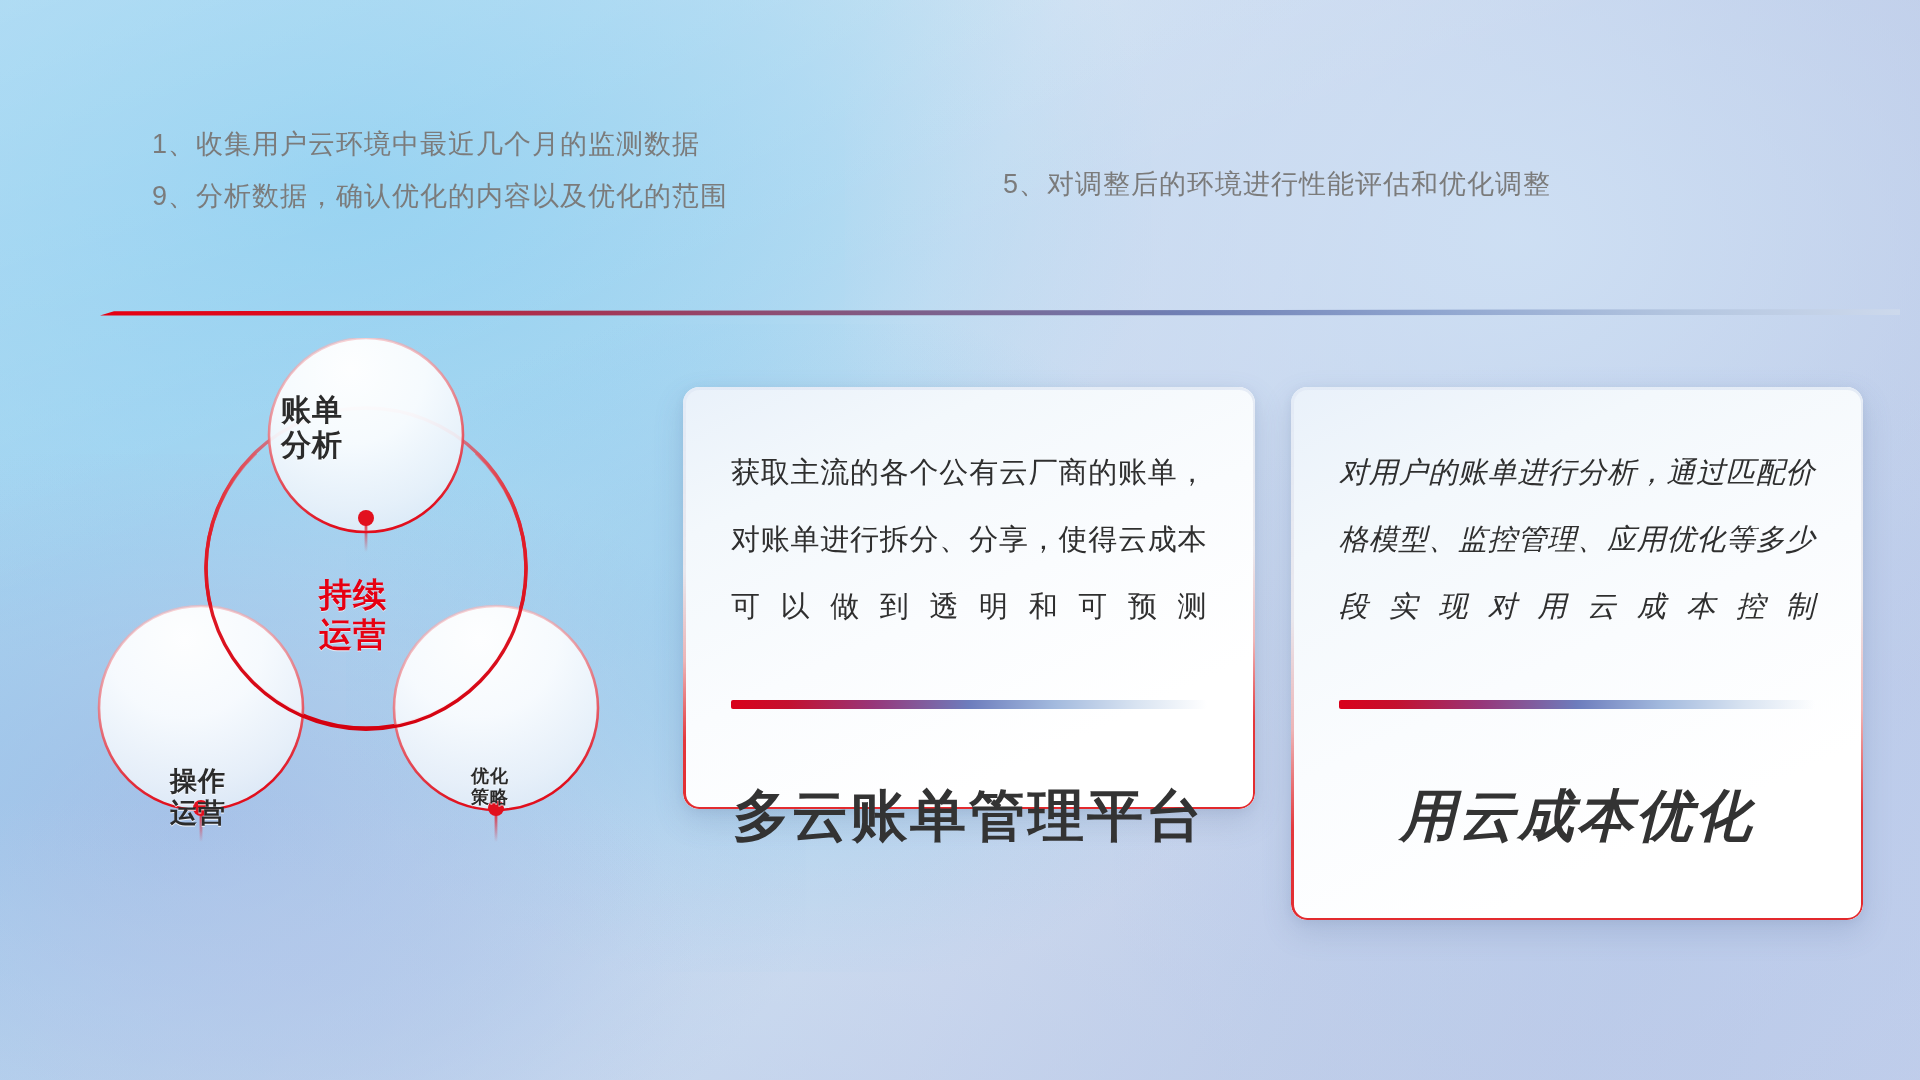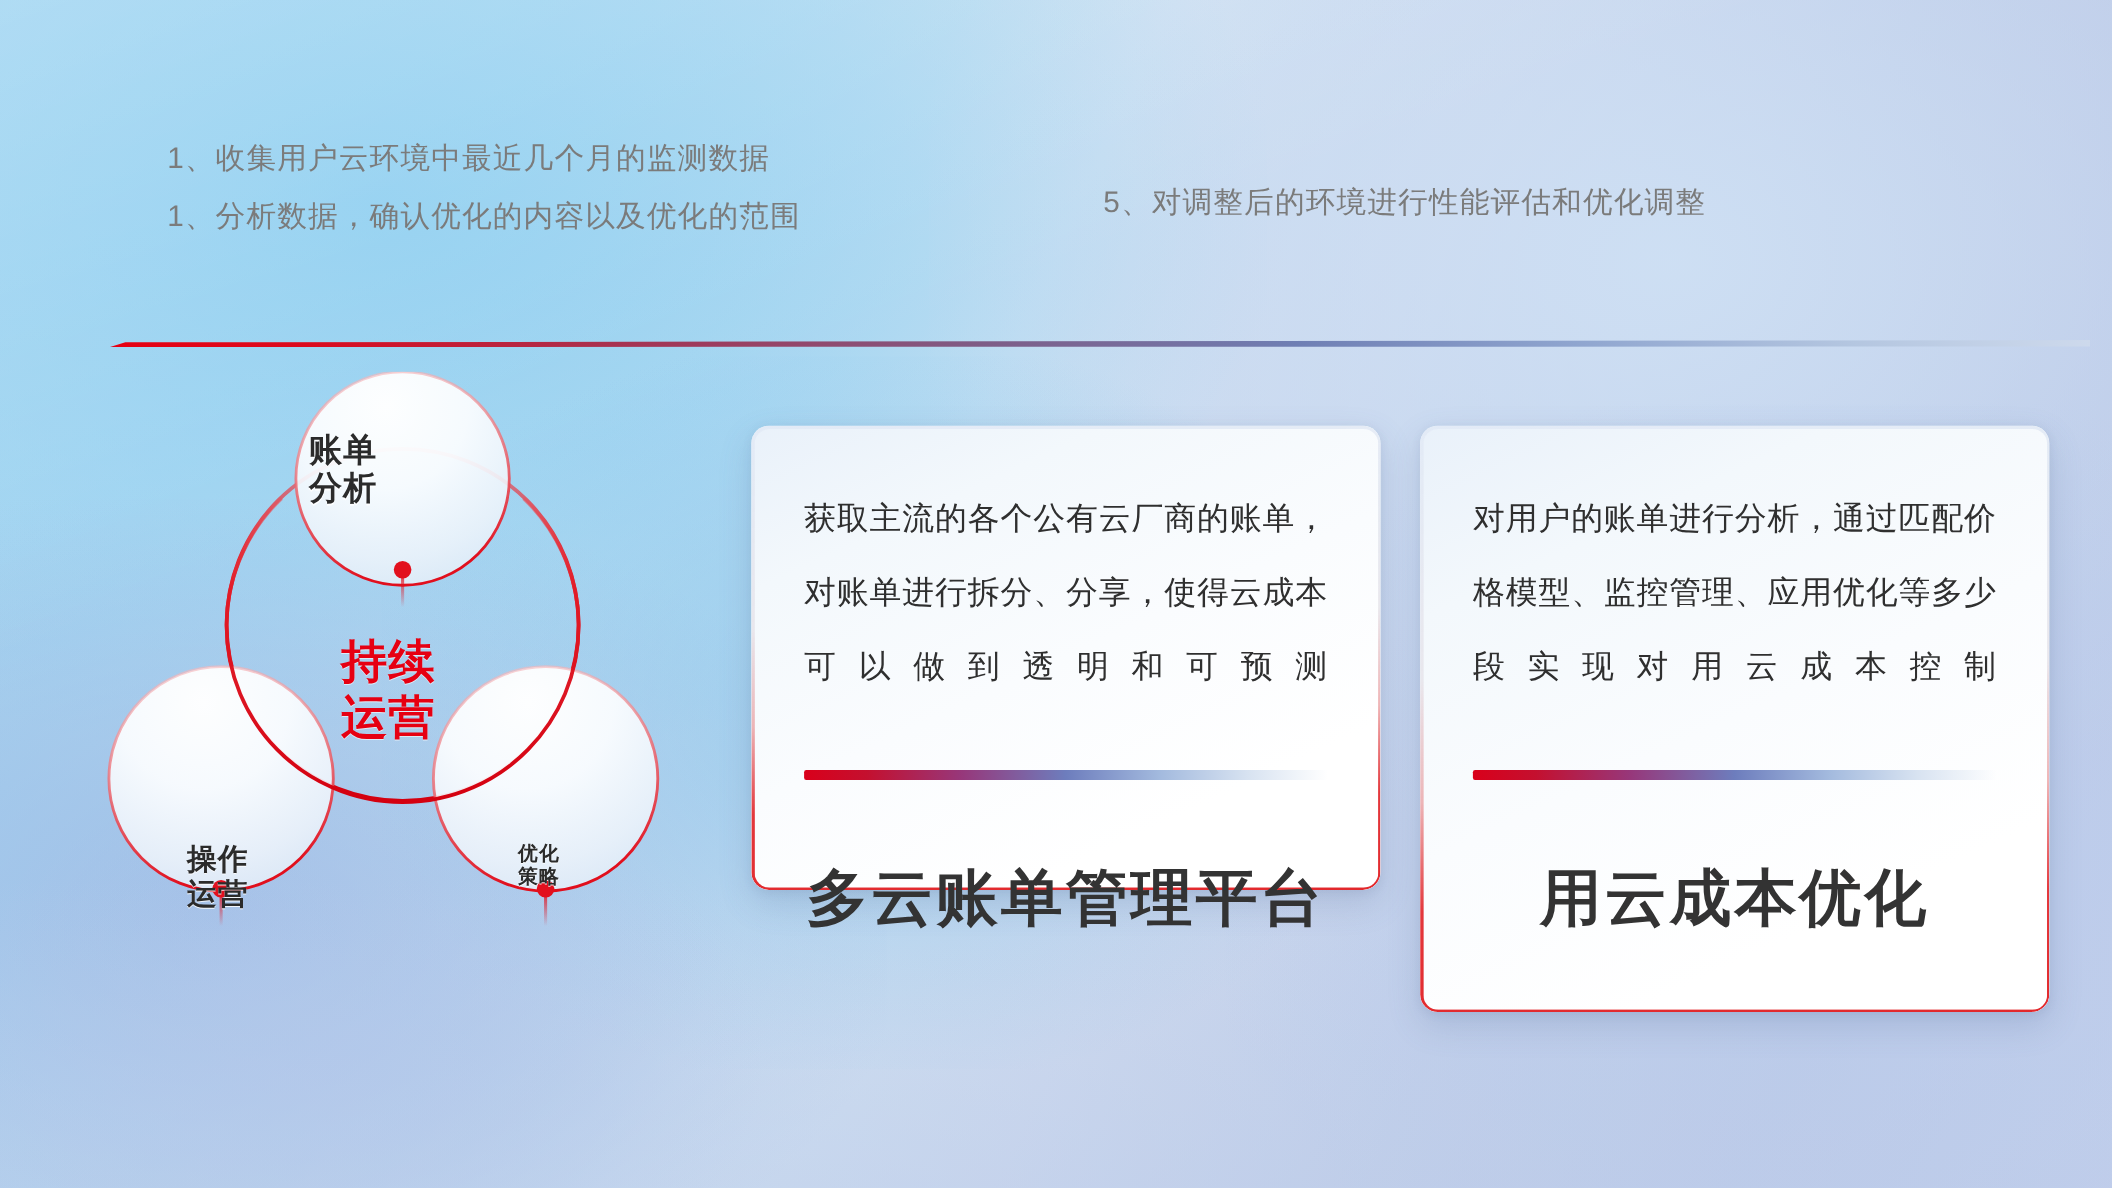--- a/index.html
+++ b/index.html
@@ -38,27 +38,27 @@
   
   #divider{position:absolute;left:100px;top:306px;width:1800px;height:12px;z-index:5;}
 
   
   #venn{position:absolute;left:96px;top:338px;width:560px;height:610px;z-index:6;}
   .venn-label{position:absolute;text-align:center;color:#2b2b2b;font-weight:bold;line-height:1.18;letter-spacing:1px;
     text-shadow:0 1px 0 rgba(255,255,255,.85);}
   #label-bill{left:222px;top:392px;width:180px;font-size:30px;z-index:8;}
   #label-ops{left:108px;top:766px;width:180px;font-size:27px;z-index:8;}
   #label-策略{left:400px;top:766px;width:180px;font-size:18px;z-index:8;}
-  #label-center{left:258px;top:575px;width:190px;font-size:42px;color:#e60012;line-height:1.22;z-index:8;
+  #label-center{left:258px;top:575px;width:190px;font-size:33px;color:#e60012;line-height:1.22;z-index:8;
     text-shadow:0 1px 0 rgba(255,255,255,.6);}
 
   
   .card-shell{position:absolute;z-index:6;}
   #shell-1{left:683px;top:387px;width:572px;height:422px;}
-  #shell-2{left:1291px;top:387px;width:572px;height:533px;}
+  #shell-2{left:1291px;top:387px;width:572px;height:533px;font-style:italic;}
   .shell-inner{position:absolute;inset:0;border-radius:16px;overflow:hidden;
     background:linear-gradient(155deg,#e9f1fa 0%,#f3f8fc 22%,#fafcfe 50%,#ffffff 78%,#ffffff 100%);
     box-shadow:0 12px 30px rgba(86,106,148,.20), 0 2px 8px rgba(86,106,148,.10);}
   .shell-edge{position:absolute;inset:0;border-radius:16px;pointer-events:none;padding:2.5px;
     background:linear-gradient(178deg,rgba(226,234,246,.9) 0%,rgba(230,228,234,.85) 42%,rgba(232,150,152,.7) 62%,rgba(226,45,50,.95) 80%,#e2282c 100%);
     -webkit-mask:linear-gradient(#000 0 0) content-box,linear-gradient(#000 0 0);
     -webkit-mask-composite:xor;mask-composite:exclude;}
   .shell-text{position:absolute;left:48px;right:48px;top:52px;
     font-size:29px;line-height:67px;color:#2f2f2f;letter-spacing:.5px;
     text-align:justify;text-align-last:justify;}
@@ -74,21 +74,21 @@
 <div id="bg-blob-1"></div>
 <div id="bg-blob-2"></div>
 <div id="bg-blob-3"></div>
 <div id="bg-blob-4"></div>
 <div id="bg-blob-5"></div>
 <div id="bg-blob-6"></div>
 <div id="bg-sheen"></div>
 
 <div class="steps" id="steps-left">
   <span class="step-line">1、收集用户云环境中最近几个月的监测数据</span>
-  <span class="step-line">1、分析数据，确认优化的内容以及优化的范围</span>
+  <span class="step-line">9、分析数据，确认优化的内容以及优化的范围</span>
 </div>
 
 <div class="steps" id="steps-right">
   <span class="step-line">5、对调整后的环境进行性能评估和优化调整</span>
 </div>
 
 <svg id="divider" viewBox="0 0 1800 12" preserveAspectRatio="none">
   <defs>
     <linearGradient id="divGrad" x1="0" y1="0" x2="1" y2="0">
       <stop offset="0" stop-color="#e60012"></stop>

